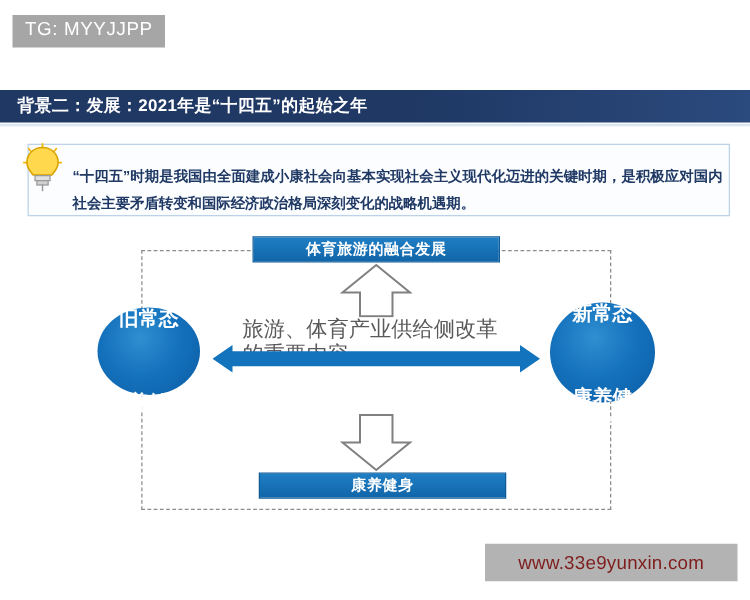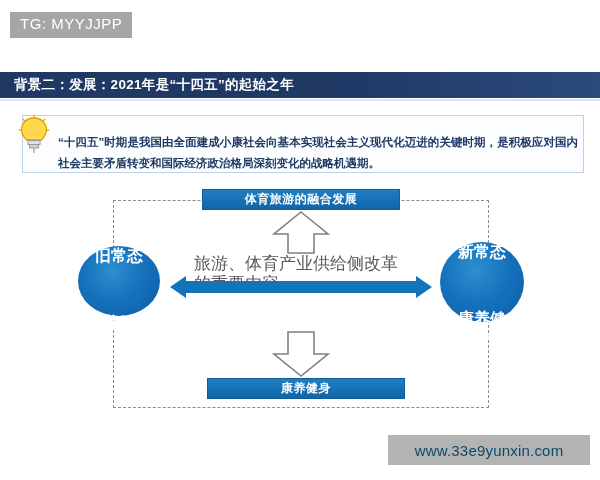--- a/index.html
+++ b/index.html
@@ -109,21 +109,21 @@
 
   
   .v-arrow { position: absolute; }
   .v-arrow-up { left: 272px; top: 30px; width: 58px; height: 44px; }
   .v-arrow-down { left: 272px; top: 150px; width: 58px; height: 48px; }
 
   
   .url-watermark {
     position: absolute; left: 388px; top: 435px;
     width: 202px; height: 30px;
-    background: #b3b3b3; color: #0c4a6e;
+    background: #b3b3b3; color: #7f1d1d;
     font-size: 15px;
     display: flex; align-items: center; justify-content: center;
     letter-spacing: 0.2px;
   }
 </style>
 </head>
 <body>
 
 <div id="slide">
 

